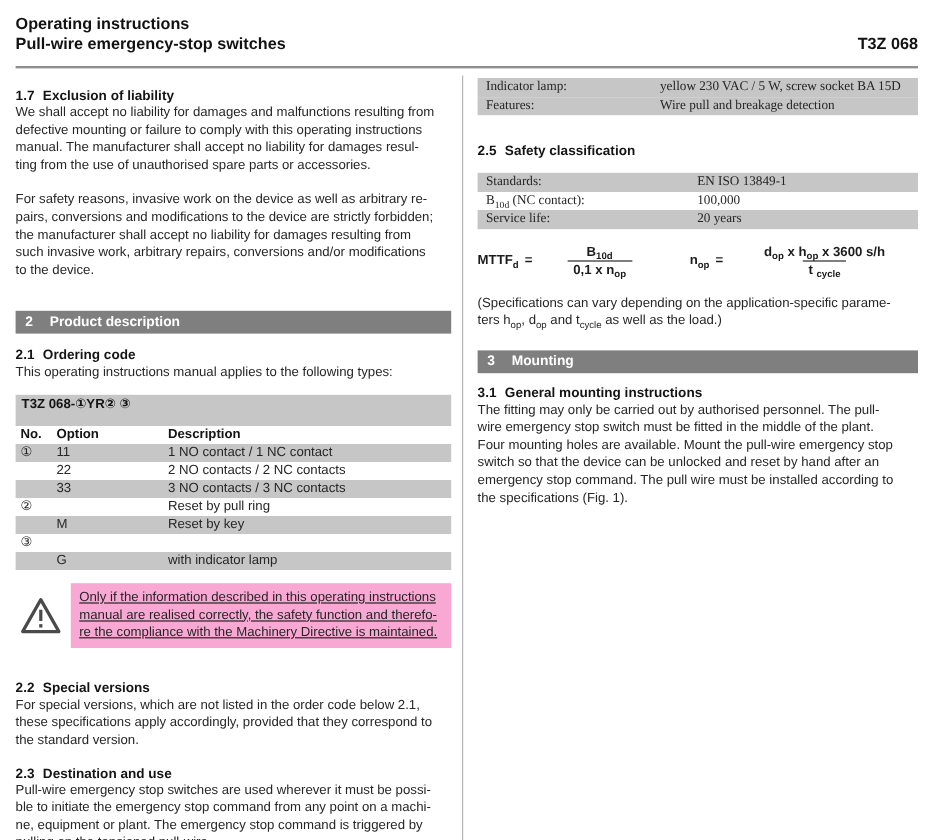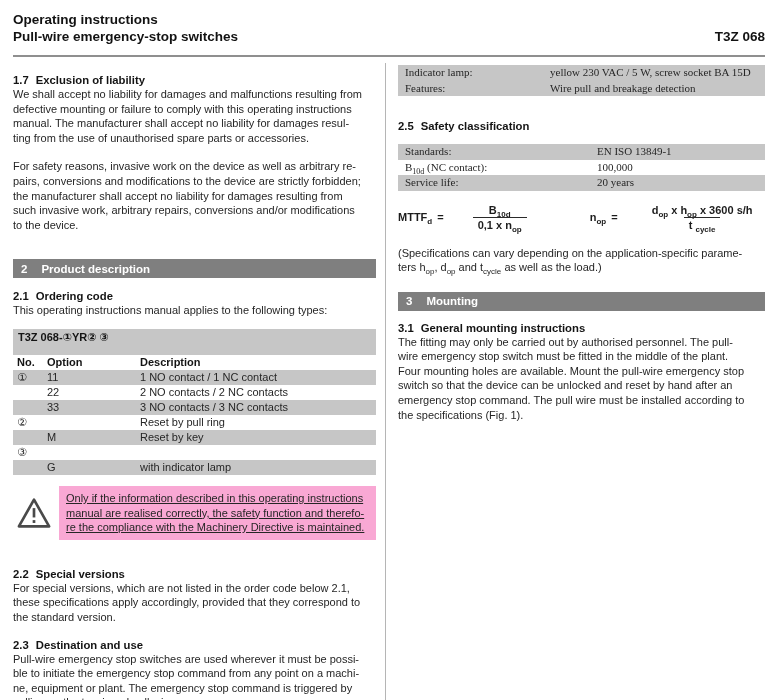--- a/index.html
+++ b/index.html
@@ -45,24 +45,24 @@
 
   
   .warn { display: flex; align-items: center; margin-top: 11px; }
   .warn-icon { width: 46px; display: flex; justify-content: flex-start; padding-left: 3px; flex: none; }
   .warn-box { background: #f9a8d4; padding: 5px 7px; font-size: 11px; line-height: 14.6px; white-space: pre-line; flex: 1; text-decoration: underline; }
 
   
   .spec { font-size: 11px; }
   .spec-row { display: grid; height: 15.5px; line-height: 15.5px; padding-left: 7px; font-family: Liberation Serif, serif; }
   .spec1 .spec-row { grid-template-columns: 145px 1fr; }
-  .spec2 .spec-row { grid-template-columns: 176px 1fr; gap: 16px; }
-
-  
-  .formulas { display: flex; gap: 63px; align-items: center; margin-top: 13px;
+  .spec2 .spec-row { grid-template-columns: 176px 1fr; }
+
+  
+  .formulas { display: flex; gap: 48px; align-items: center; margin-top: 13px;
               font-size: 11px; font-weight: bold; color: #1c1c1c; }
   .formula { display: flex; align-items: center; gap: 5px; }
   .frac { display: flex; flex-direction: column; align-items: center; margin-left: 24px; }
   .frac .num { padding: 0 5px 1px; }
   .frac .den { border-top: 1.5px solid #2a2a2a; padding: 1px 5px 0; }
 
   .note-p { font-size: 11px; line-height: 14.6px; margin-top: 15px; white-space: pre-line; }
 </style>
 </head>
 <body>

